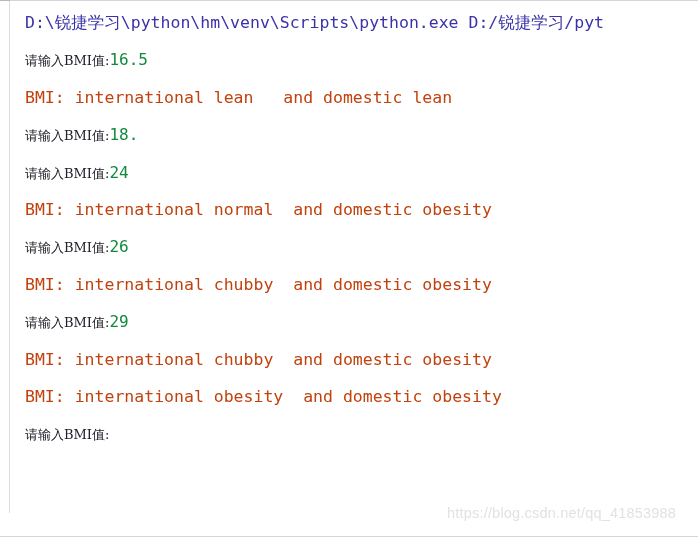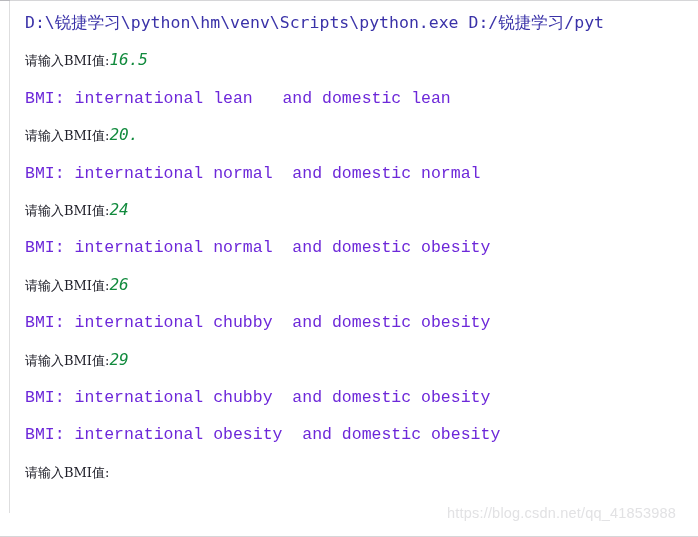--- a/index.html
+++ b/index.html
@@ -91,28 +91,26 @@
   }
 
   .prompt {
     color: #20202a;
     font-family: "DejaVu Serif", "Liberation Serif", serif;
     font-size: 13px;
   }
 
   .value {
     color: #118a3d;
-    font-style: italic;
     font-family: "DejaVu Sans Mono", "Liberation Mono", monospace;
     font-size: 16px;
   }
 
   .out {
-    color: #6d28d9;
-    font-family: Liberation Mono, monospace;
+    color: #c2410c;
   }
 
   .watermark {
     position: absolute;
     left: 447px;
     top: 505px;
     color: #e2e2e4;
     font-family: "Liberation Sans", sans-serif;
     font-size: 14.5px;
     letter-spacing: 0.2px;
@@ -131,23 +129,22 @@
   <div class="gutter-line"></div>
 
   <div class="lines">
 
     <div class="line"><span class="cmd"></span><span class="cmd">D:\锐捷学习\python\hm\venv\Scripts\python.exe D:/锐捷学习/pyt</span></div>
 
     <div class="line"><span class="prompt">请输入BMI值:</span><span class="value">16.5</span></div>
 
     <div class="line"><span class="out">BMI: international lean   and domestic lean</span></div>
 
-    <div class="line"><span class="prompt">请输入BMI值:</span><span class="value">20.</span></div>
+    <div class="line"><span class="prompt">请输入BMI值:</span><span class="value">18.</span></div>
 
-    <div class="line"><span class="out">BMI: international normal  and domestic normal</span></div>
 
     <div class="line"><span class="prompt">请输入BMI值:</span><span class="value">24</span></div>
 
     <div class="line"><span class="out">BMI: international normal  and domestic obesity</span></div>
 
     <div class="line"><span class="prompt">请输入BMI值:</span><span class="value">26</span></div>
 
     <div class="line"><span class="out">BMI: international chubby  and domestic obesity</span></div>
 
     <div class="line"><span class="prompt">请输入BMI值:</span><span class="value">29</span></div>

